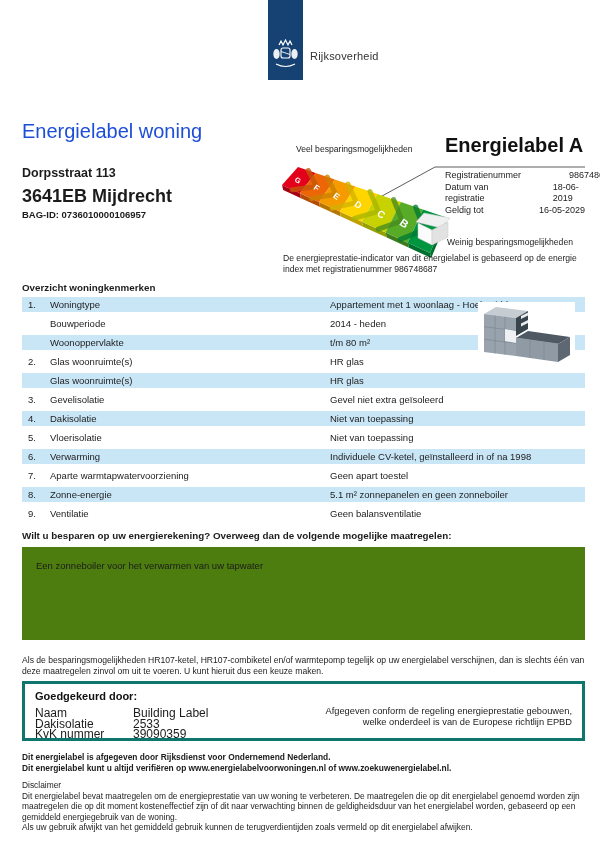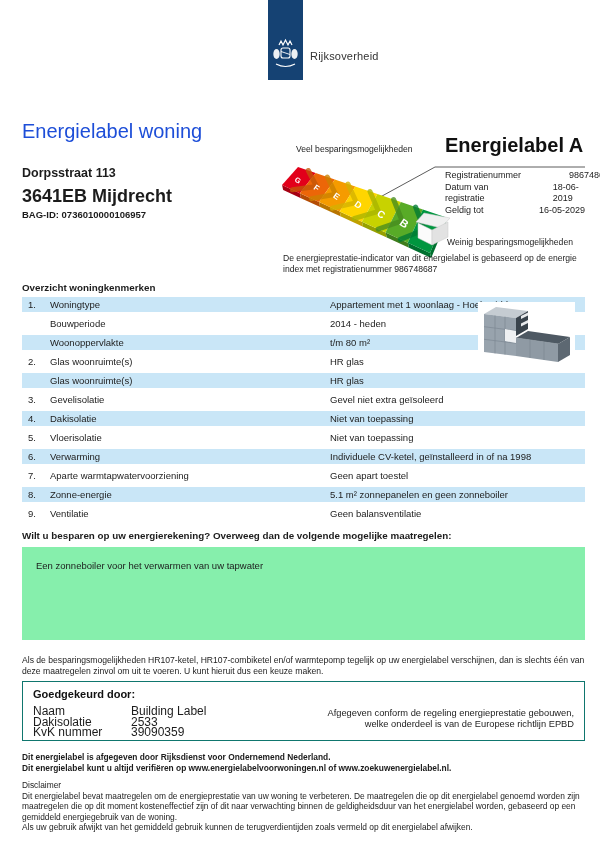--- a/index.html
+++ b/index.html
@@ -28,24 +28,24 @@
   .table-heading { position:absolute; left:22px; top:282px; font-size:9.8px; font-weight:bold; }
   .char-table { position:absolute; left:22px; top:297px; width:563px; }
   .trow { display:flex; align-items:center; height:15px; margin-bottom:4px; font-size:9.5px; color:#222; }
   .trow.shaded { background:#c9e6f7; }
   .tnum { width:28px; padding-left:6px; }
   .tlabel { width:232px; }
   .tvalue { flex:1;margin-left:48px; }
   .building-box { position:absolute; left:478px; top:302px; width:97px; height:63px; background:#ffffff; }
   
   .measures-heading { position:absolute; left:22px; top:530px; font-size:9.8px; font-weight:bold; }
-  .measures-box { position:absolute; left:22px; top:547px; width:563px; height:93px; background:#86efac; padding:13px 14px; font-size:9.5px; }
+  .measures-box { position:absolute; left:22px; top:547px; width:563px; height:93px; background:#4d7c0f; padding:13px 14px; font-size:9.5px; }
   .measures-note { position:absolute; left:22px; top:655px; width:563px; font-size:8.6px; line-height:10.5px; }
   
-  .approval-box { position:absolute; left:22px; top:681px; width:563px; height:60px; border:1px solid #0f766e; background:#fff; }
+  .approval-box { position:absolute; left:22px; top:681px; width:563px; height:60px; border:3px solid #0f766e; background:#fff; }
   .approval-heading { position:absolute; left:10px; top:6px; font-size:11px; font-weight:bold; color:#111; }
   .approval-fields { position:absolute; left:10px; top:24px; font-size:12px; line-height:10.5px; }
   .afield { display:flex; }
   .afield .flabel { width:98px; }
   .conformity { position:absolute; right:10px; bottom:11px; width:250px; text-align:right; font-size:9.3px; line-height:10.5px; }
   
   .footer-issued { position:absolute; left:22px; top:752px; font-size:8.4px; font-weight:bold; line-height:10.5px; }
   .disclaimer-title { position:absolute; left:22px; top:780px; font-size:8.4px; }
   .disclaimer-body { position:absolute; left:22px; top:791px; width:566px; font-size:8.4px; line-height:10.3px; }
   .disclaimer-line2 { margin-top:0; }

